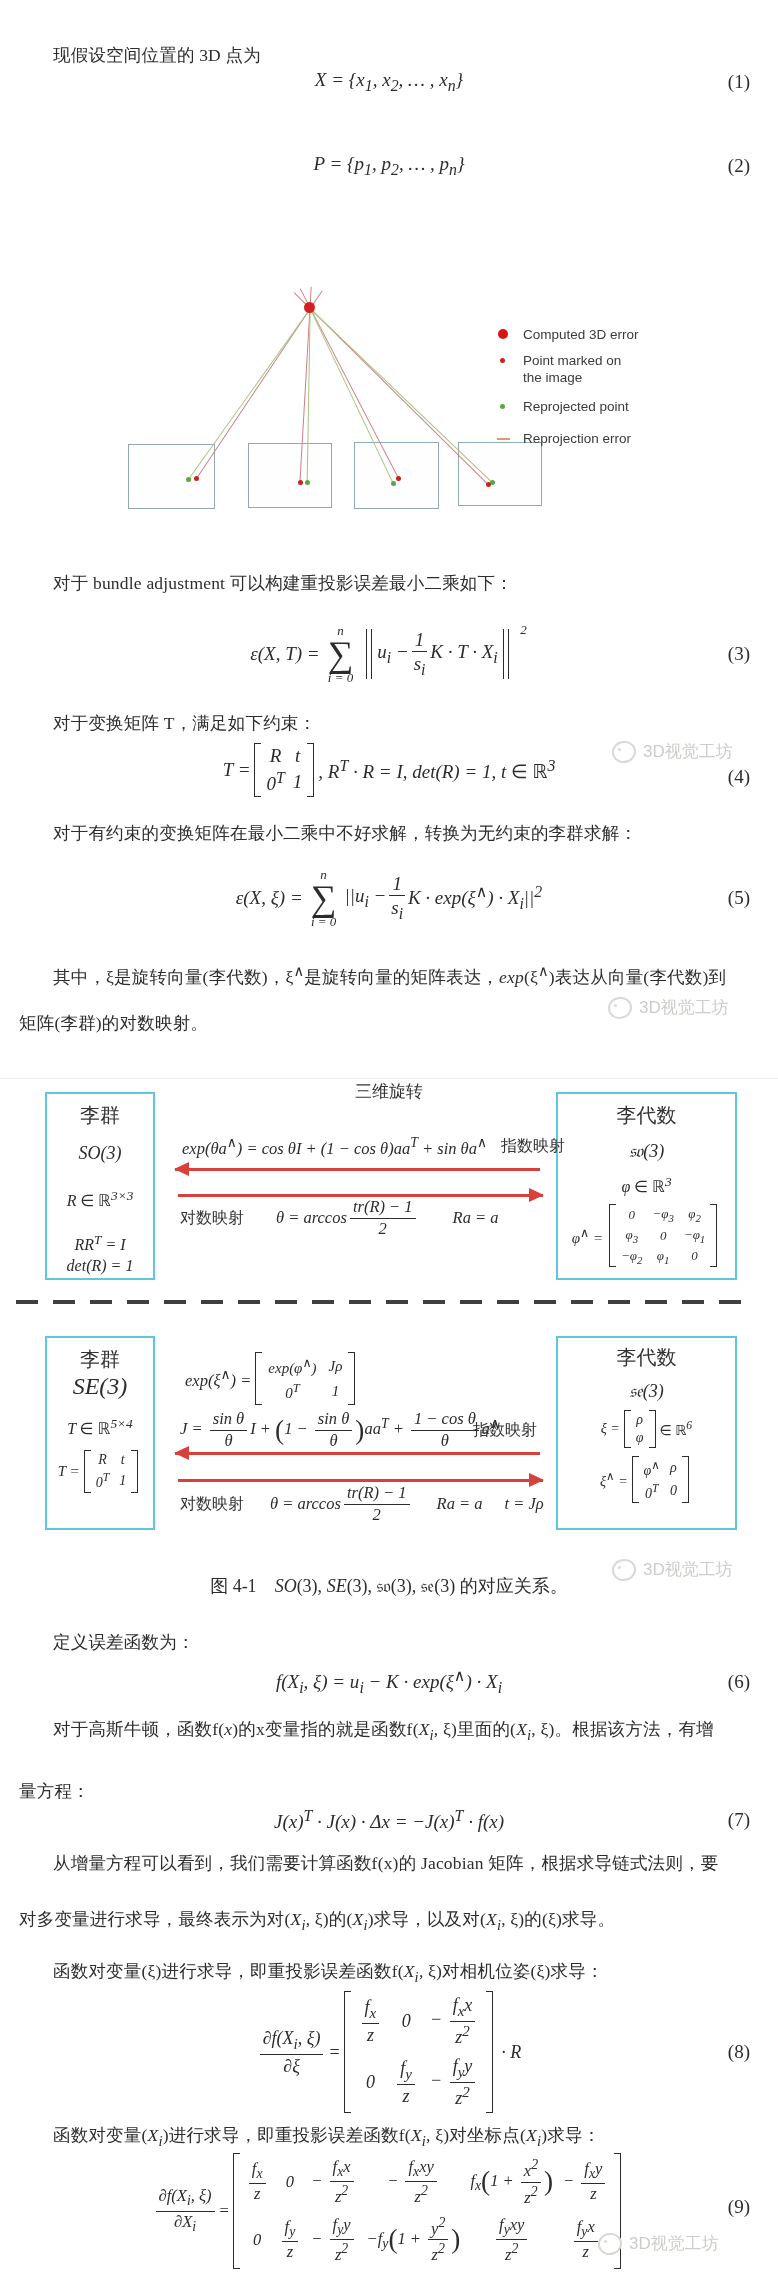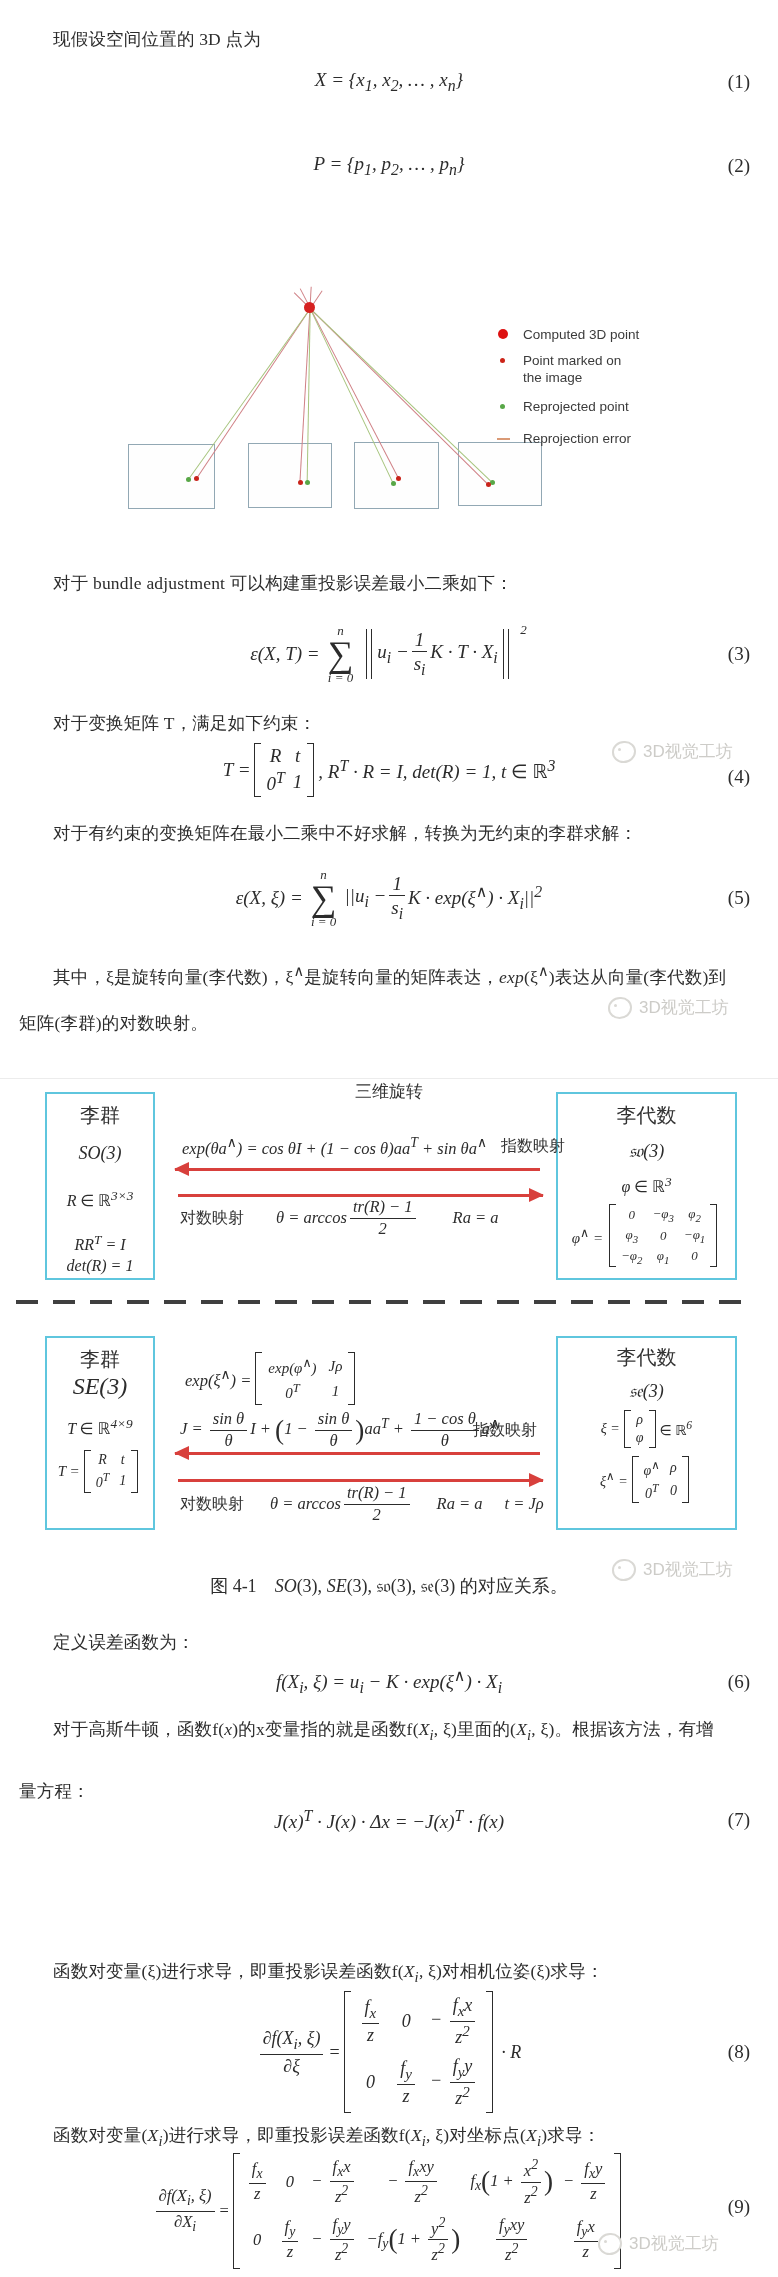--- a/index.html
+++ b/index.html
@@ -73,21 +73,21 @@
   .wm{position:absolute;display:flex;align-items:center;gap:7px;color:#cdccc8;font-size:17px;
       font-family:"Liberation Sans","DejaVu Sans",sans-serif;z-index:4;}
   .wml{width:20px;height:18px;border:2.5px solid #dad9d5;border-radius:50% 46% 52% 48%;position:relative;}
   .wml i{position:absolute;left:4px;top:5px;width:3px;height:3px;border-radius:50%;background:#dad9d5;}
 </style>
 </head>
 <body>
 
 <div class="page">
 
-  <div class="para" style="top:27px">现假设空间位置的 3D 点为</div>
+  <div class="para" style="top:43px">现假设空间位置的 3D 点为</div>
   <div class="eqrow" style="top:64px;height:36px">
     <span>X = {x<sub>1</sub>, x<sub>2</sub>, … , x<sub>n</sub>}</span>
     <span class="eqnum">(1)</span>
   </div>
   <div class="eqrow" style="top:148px;height:36px">
     <span>P = {p<sub>1</sub>, p<sub>2</sub>, … , p<sub>n</sub>}</span>
     <span class="eqnum">(2)</span>
   </div>
 
   <div class="fig">
@@ -115,21 +115,21 @@
     <div class="dot dg" style="left:490px;top:202px"></div>
 
     <div class="dot dr" style="left:194px;top:198px"></div>
     <div class="dot dr" style="left:298px;top:202px"></div>
     <div class="dot dr" style="left:396px;top:198px"></div>
     <div class="dot dr" style="left:486px;top:204px"></div>
 
     <div class="legend">
       <div class="li" style="top:26px">
         <span class="lmark bigdot" style="top:3px"></span>
-        <span class="ltext">Computed 3D point</span>
+        <span class="ltext">Computed 3D error</span>
       </div>
       <div class="li" style="top:52px">
         <span class="lmark smdot" style="top:6px;left:10px"></span>
         <span class="ltext" style="width:120px">Point marked on the image</span>
       </div>
       <div class="li" style="top:98px">
         <span class="lmark gdot" style="top:6px;left:10px"></span>
         <span class="ltext">Reprojected point</span>
       </div>
       <div class="li" style="top:130px">
@@ -256,21 +256,21 @@
       </span>
     <span style="margin-left:34px">Ra = a</span>
   </div>
 
   <div class="divider"></div>
 
 
   <div class="dbox" style="left:45px;top:1336px;height:190px">
     <span class="cjk" style="margin-top:8px">李群</span>
     <span class="mt" style="margin-top:0;font-size:24px">SE(3)</span>
-    <span class="mt" style="margin-top:16px">T ∈ ℝ<sup>4×9</sup></span>
+    <span class="mt" style="margin-top:16px">T ∈ ℝ<sup>5×4</sup></span>
     <span style="margin-top:12px;display:inline-flex;align-items:center;font-style:italic;font-size:14px">
       <span style="font-size:15px">T =</span>
       <span class="mx">
           <span class="mb mbl"></span>
         <span class="mg m2" style="column-gap:10px;row-gap:3px;padding:2px 5px">
           <span>R</span>
           <span>t</span>
           <span>0<sup>T</sup></span>
           <span>1</span>
         </span>
@@ -359,20 +359,21 @@
   <div class="para" style="top:1630px">定义误差函数为：</div>
   <div class="eqrow" style="top:1662px;height:40px">
     <span>f(X<sub>i</sub>, ξ) = u<sub>i</sub> − K · exp(ξ<sup>∧</sup>) · X<sub>i</sub></span>
     <span class="eqnum">(6)</span>
   </div>
   <div class="para3" style="top:1701px">对于高斯牛顿，函数f(<i>x</i>)的x变量指的就是函数f(<i>X<sub>i</sub></i>, ξ)里面的(<i>X<sub>i</sub></i>, ξ)。根据该方法，有增<br>量方程：</div>
   <div class="eqrow" style="top:1800px;height:40px">
     <span>J(x)<sup>T</sup> · J(x) · Δx = −J(x)<sup>T</sup> · f(x)</span>
     <span class="eqnum">(7)</span>
   </div>
+  <div class="para3" style="top:1835px">从增量方程可以看到，我们需要计算函数f(x)的 Jacobian 矩阵，根据求导链式法则，要<br>对多变量进行求导，最终表示为对(<i>X<sub>i</sub></i>, ξ)的(<i>X<sub>i</sub></i>)求导，以及对(<i>X<sub>i</sub></i>, ξ)的(ξ)求导。</div>
   <div class="para" style="top:1959px">函数对变量(ξ)进行求导，即重投影误差函数f(<i>X<sub>i</sub></i>, ξ)对相机位姿(ξ)求导：</div>
 
   <div class="eqrow" style="top:2000px;height:104px;font-size:18px">
     <span class="fr" style="margin-right:6px">
         <span class="n">∂f(X<sub>i</sub>, ξ)</span>
         <span class="d">∂ξ</span>
       </span>
     <span style="font-style:normal">=</span>
     <span class="mx">
         <span class="mb mbl"></span>

